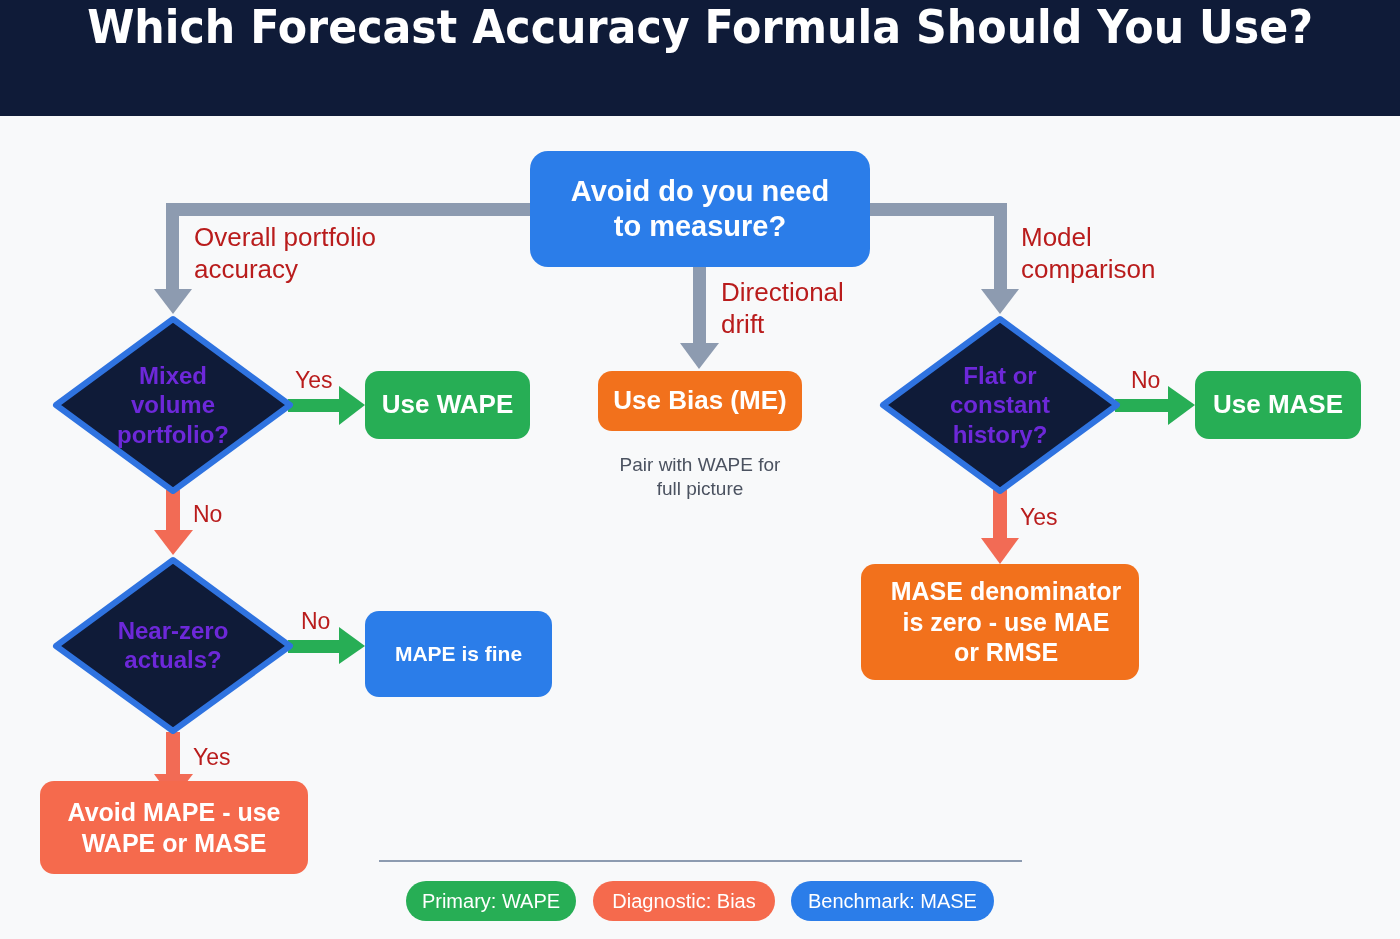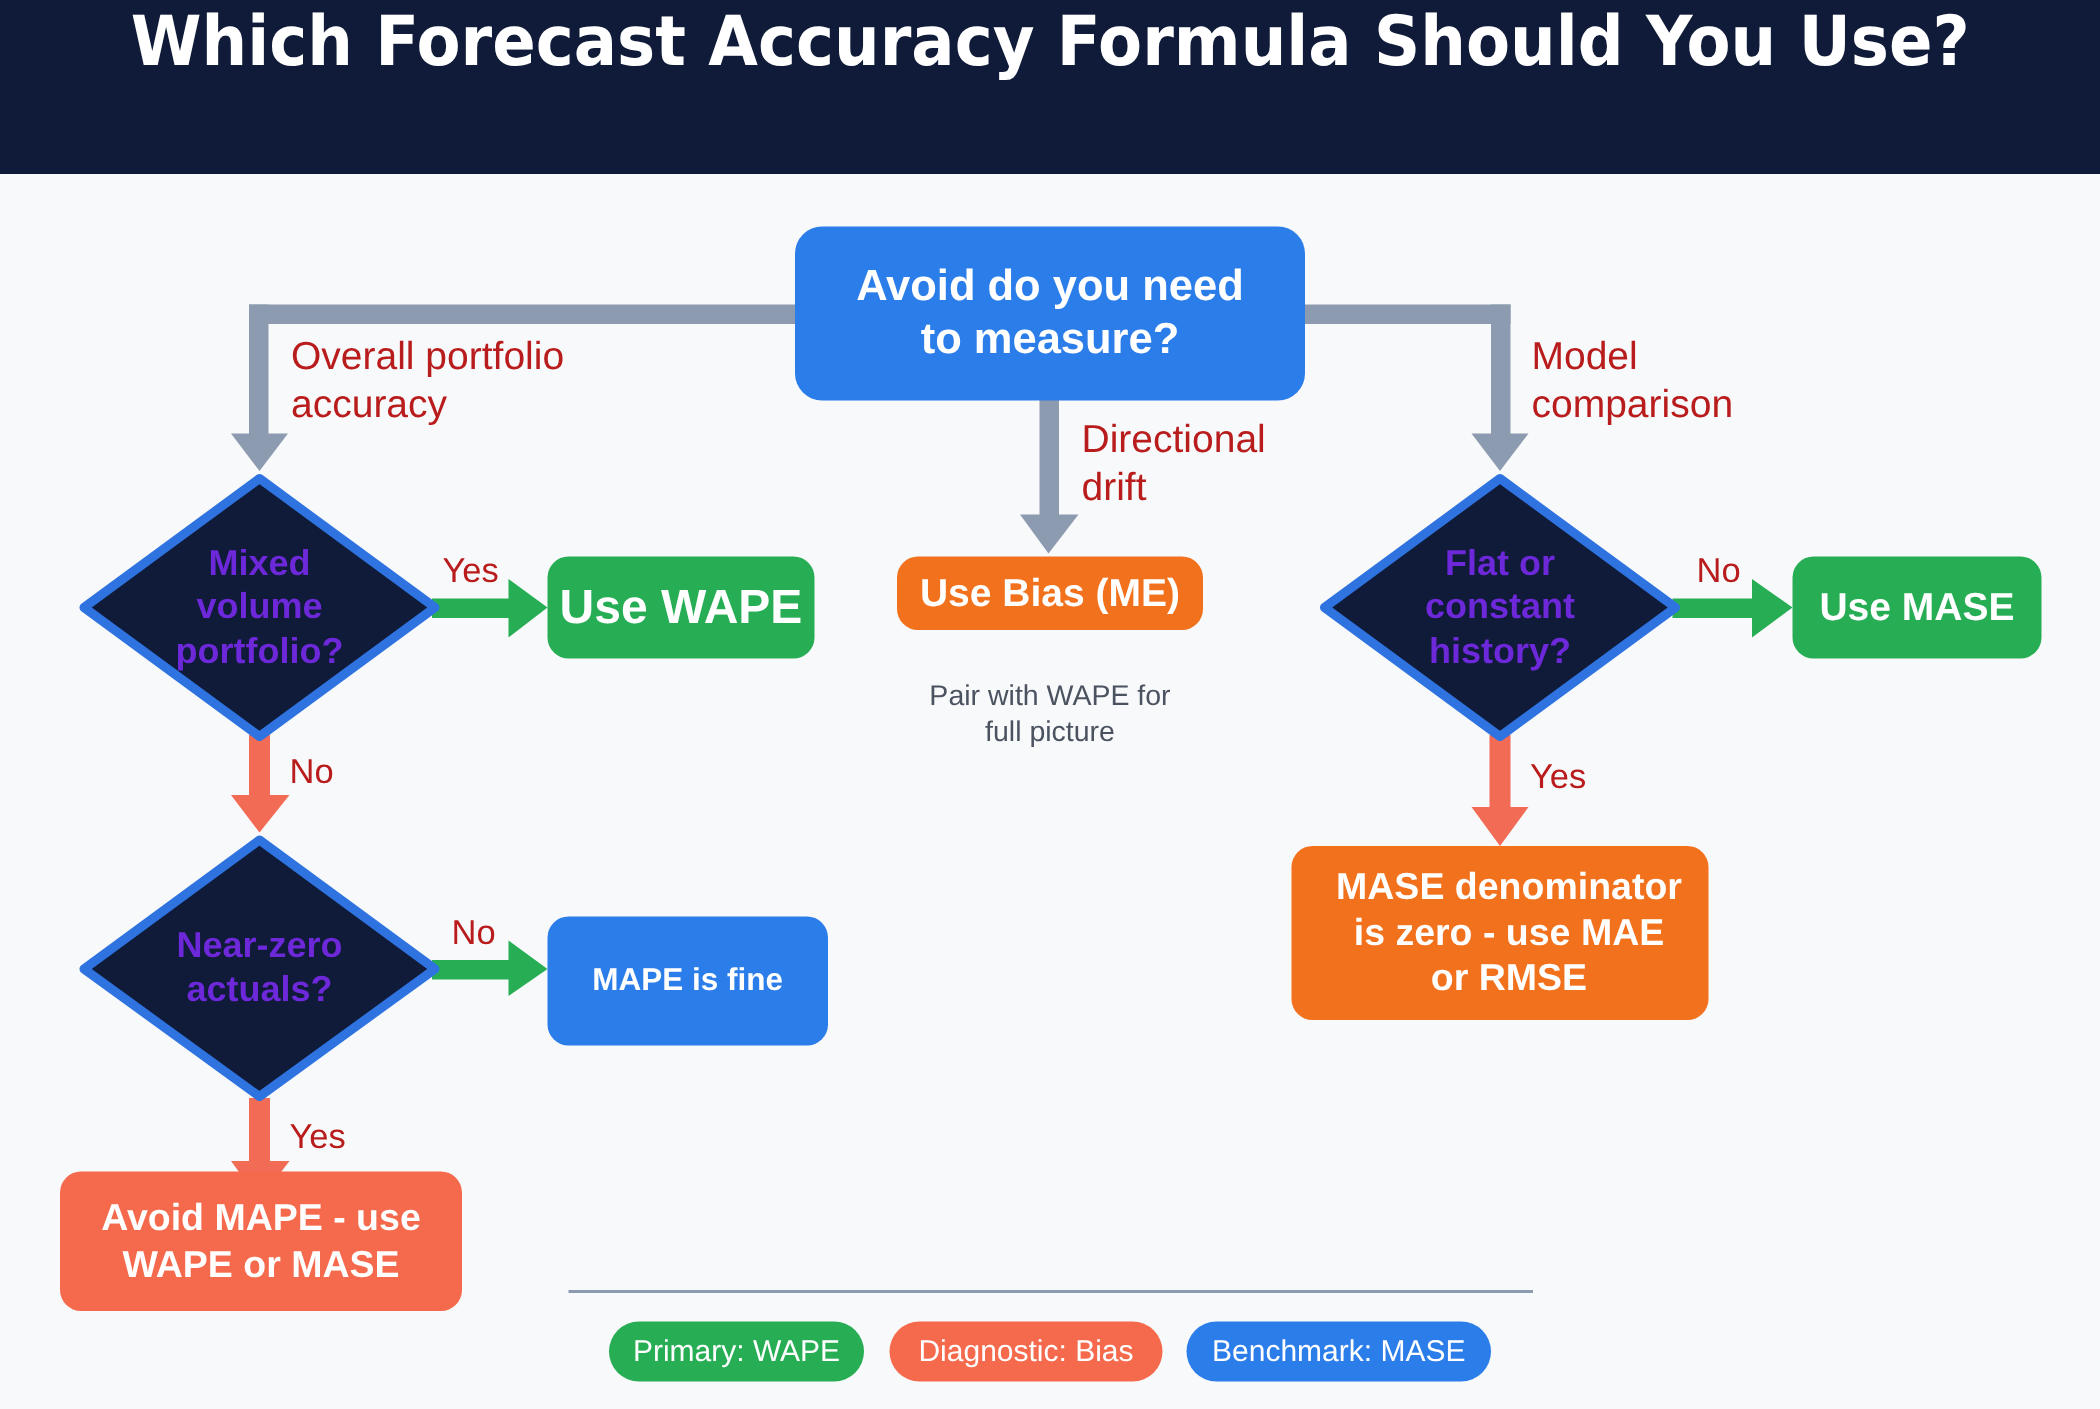--- a/index.html
+++ b/index.html
@@ -98,39 +98,39 @@
 drift</div>
 <div class="lbl" style="left:1021px; top:222px; white-space:pre-line;">Model
 comparison</div>
 
 <div class="diamond-text" style="left:93px; top:355px; width:160px; height:100px; white-space:pre-line;">Mixed
 volume
 portfolio?</div>
 <div class="lbl small" style="left:295px; top:366px;">Yes</div>
 <div class="lbl small" style="left:193px; top:500px;">No</div>
 
-<div class="box" style="left:365px; top:371px; width:178px; height:68px; background:#27ae55; font-size:32px;">
+<div class="box" style="left:365px; top:371px; width:165px; height:68px; background:#27ae55; font-size:26px;">
   <span>Use WAPE</span>
 </div>
 
 <div class="diamond-text" style="left:93px; top:612px; width:160px; height:66px; white-space:pre-line;">Near-zero
 actuals?</div>
 <div class="lbl small" style="left:301px; top:607px;">No</div>
 <div class="lbl small" style="left:193px; top:743px;">Yes</div>
 
 <div class="box" style="left:365px; top:611px; width:187px; height:86px; background:#2b7de9; font-size:21px;">
   <span>MAPE is fine</span>
 </div>
 
 <div class="box" style="left:40px; top:781px; width:268px; height:93px; background:#f56a4d; font-size:25px; white-space:pre-line;">
   <span>Avoid MAPE - use
 WAPE or MASE</span>
 </div>
 
-<div class="box" style="left:598px; top:371px; width:204px; height:49px; background:#f2711c; font-size:26px;">
+<div class="box" style="left:598px; top:371px; width:204px; height:60px; background:#f2711c; font-size:26px;">
   <span>Use Bias (ME)</span>
 </div>
 <div class="note" style="left:580px; top:453px; width:240px; white-space:pre-line;">Pair with WAPE for
 full picture</div>
 
 <div class="diamond-text" style="left:920px; top:355px; width:160px; height:100px; white-space:pre-line;">Flat or
 constant
 history?</div>
 <div class="lbl small" style="left:1131px; top:366px;">No</div>
 <div class="lbl small" style="left:1020px; top:503px;">Yes</div>

